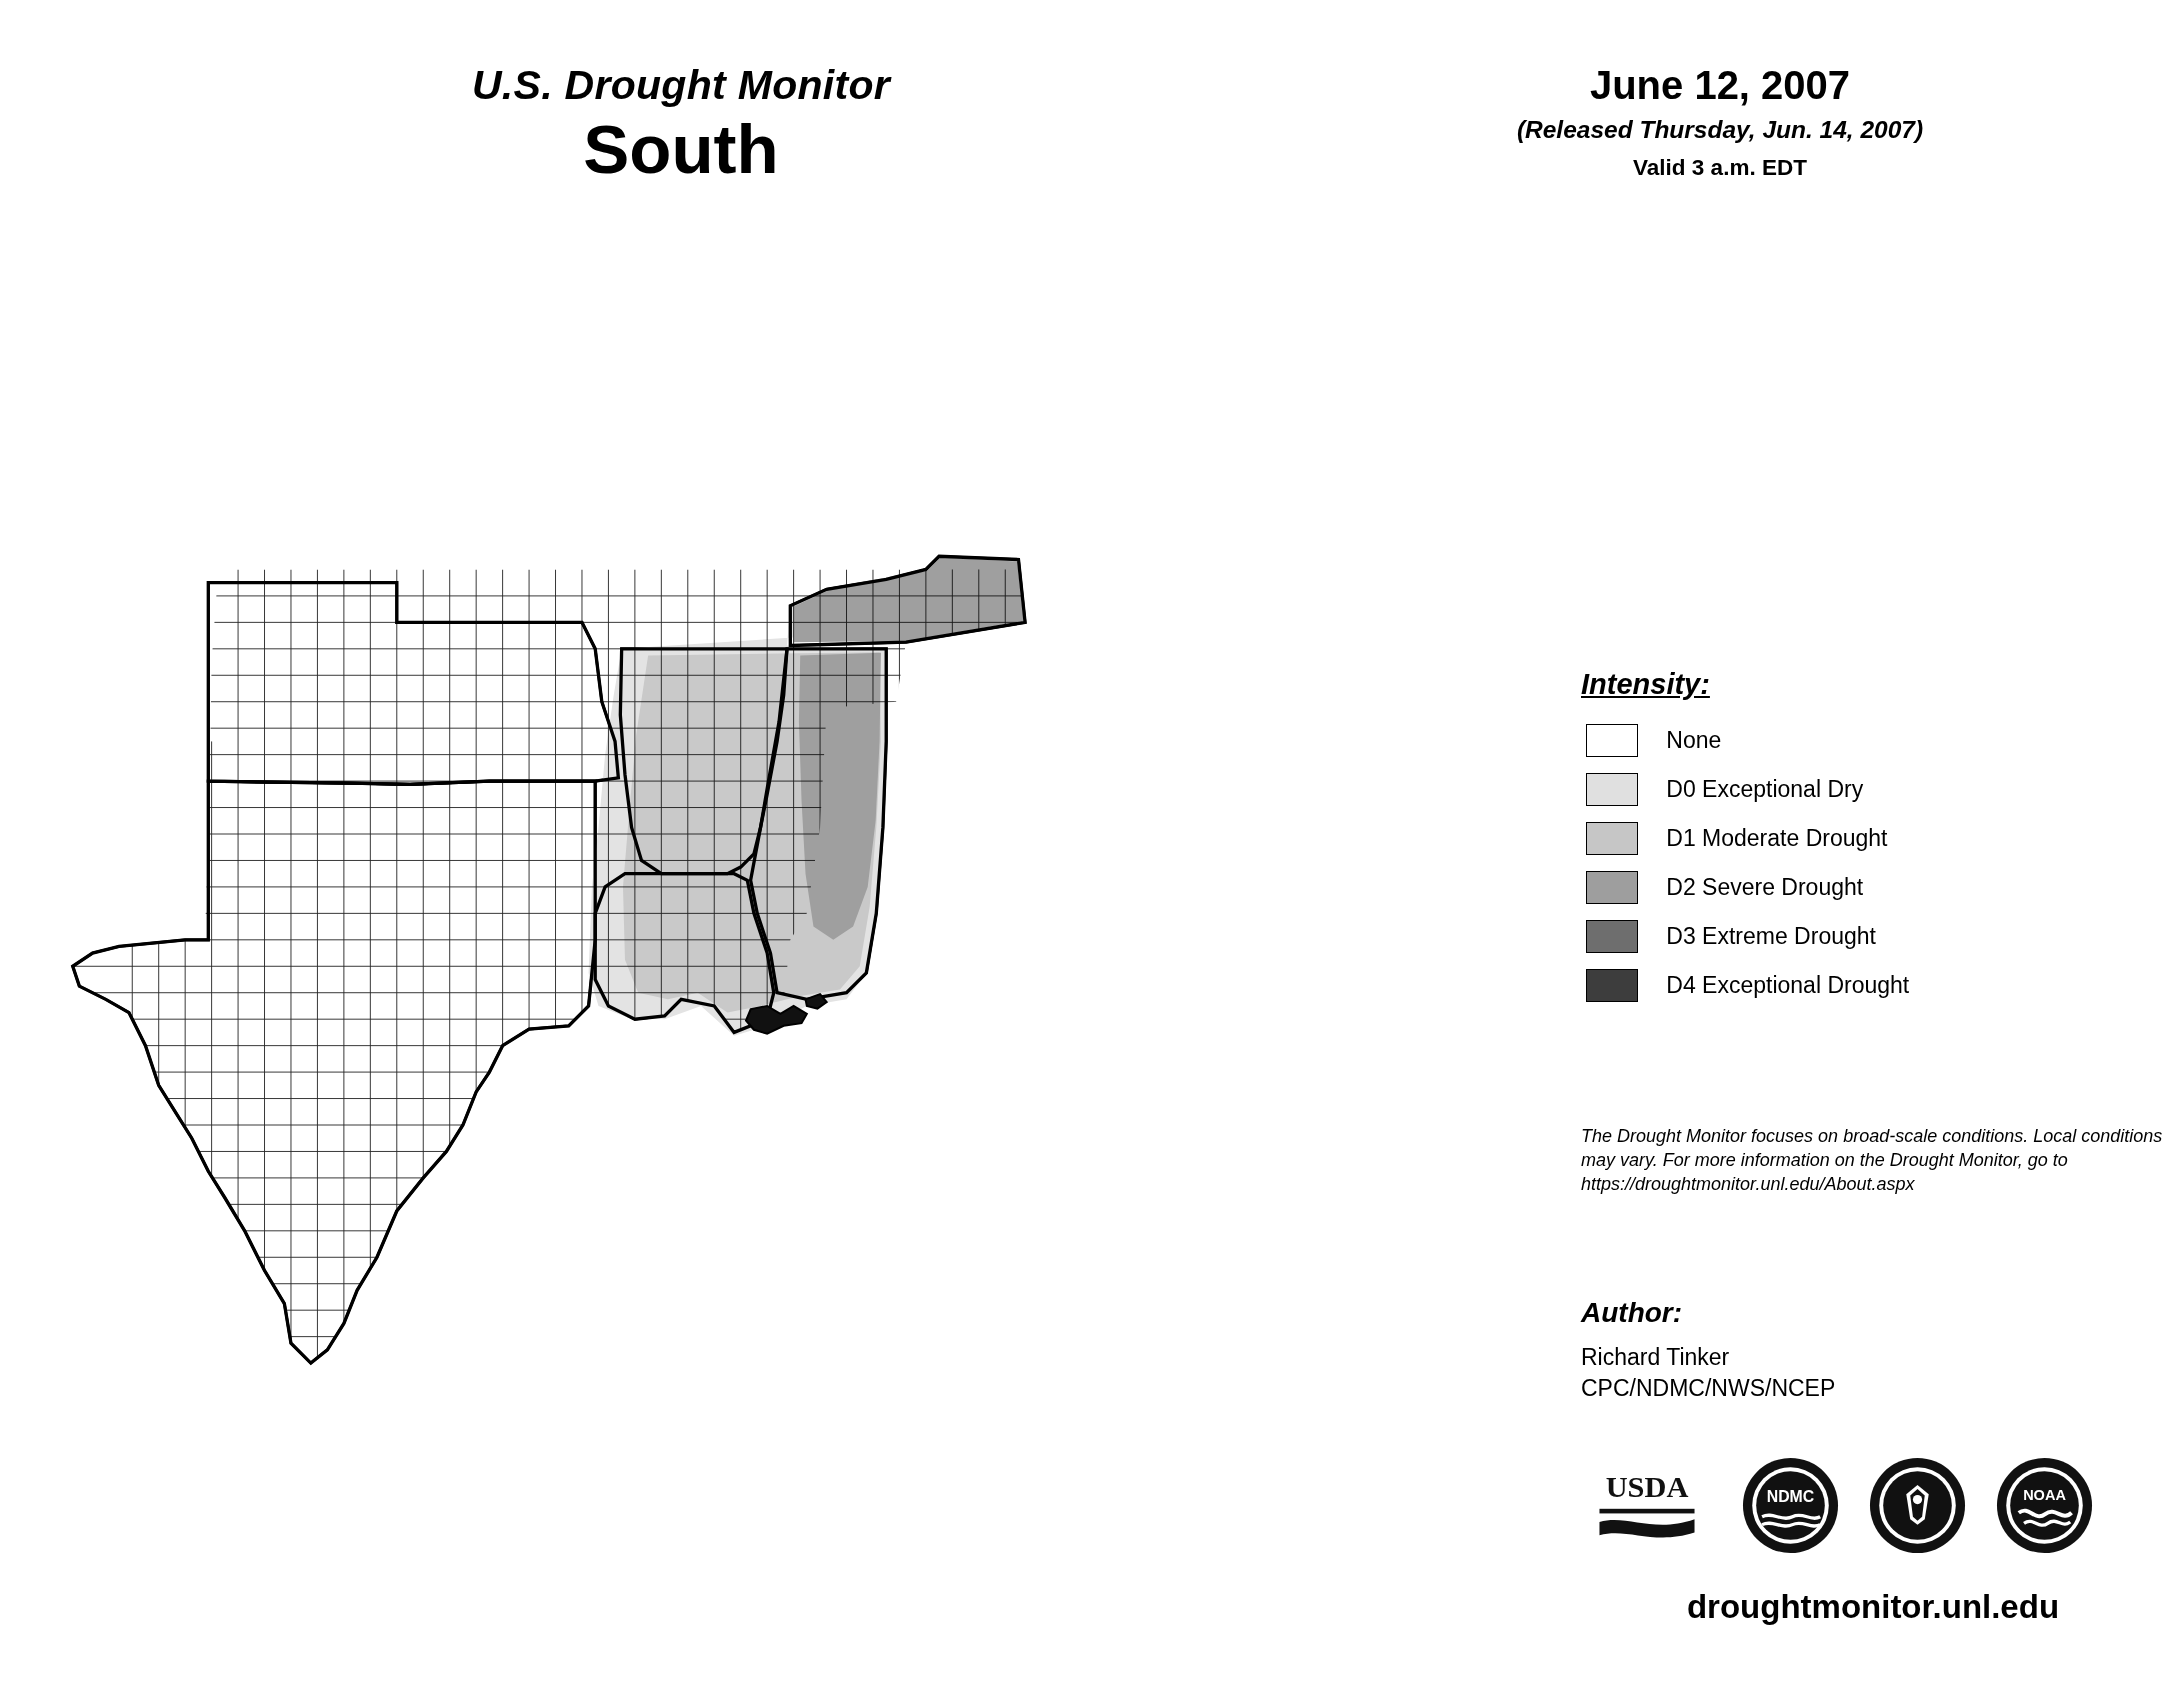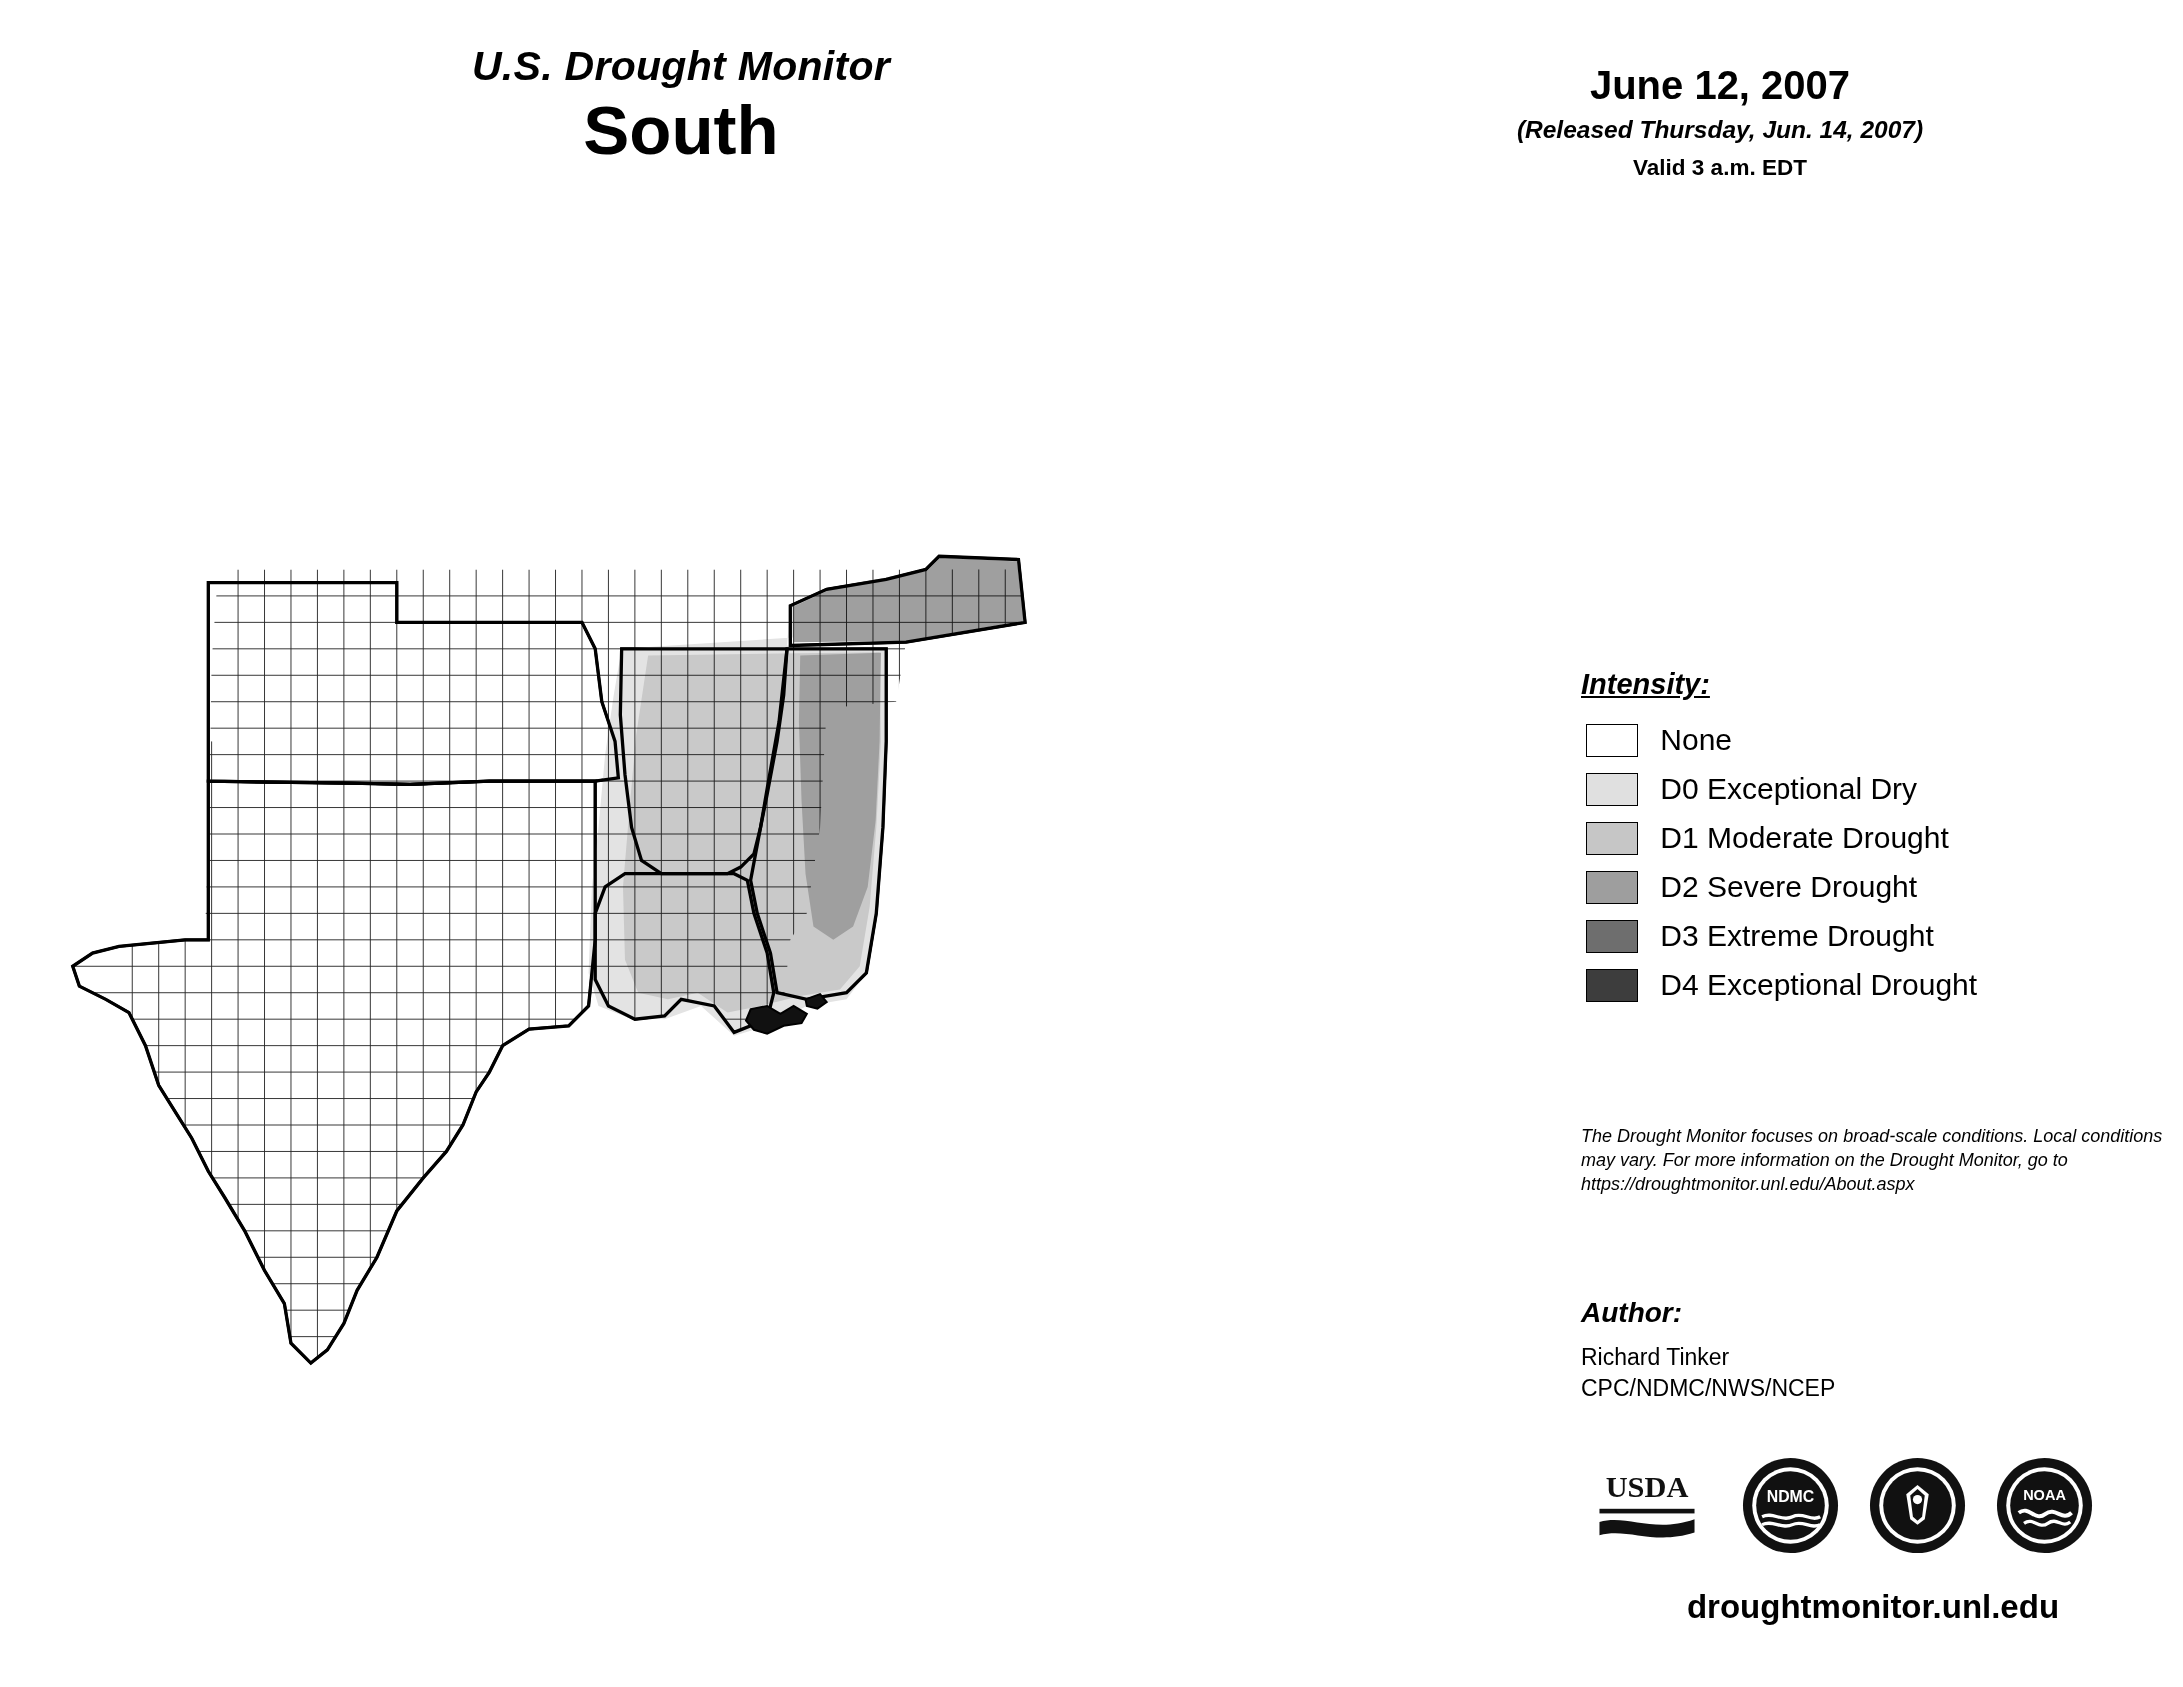--- a/index.html
+++ b/index.html
@@ -13,21 +13,21 @@
     position: relative;
     font-family: "Liberation Sans", sans-serif;
     color: #000000;
     overflow: hidden;
   }
 
   
   #header-title-block {
     position: absolute;
     left: 284px;
-    top: 45px;
+    top: 64px;
     width: 794px;
     text-align: center;
   }
   #title-main {
     font-style: italic;
     font-weight: bold;
     font-size: 41px;
     letter-spacing: 0.3px;
     line-height: 1.05;
   }
@@ -96,22 +96,22 @@
     height: 49px;
   }
   .legend-swatch {
     width: 52px;
     height: 33px;
     border: 1.3px solid #000000;
     box-sizing: border-box;
     margin-left: 5.3px;
   }
   .legend-label {
-    font-size: 30px;
-    margin-left: 22px;
+    font-size: 23px;
+    margin-left: 28px;
     white-space: nowrap;
   }
 
   
   #disclaimer {
     position: absolute;
     left: 1581px;
     top: 1125px;
     width: 595px;
     font-style: italic;

